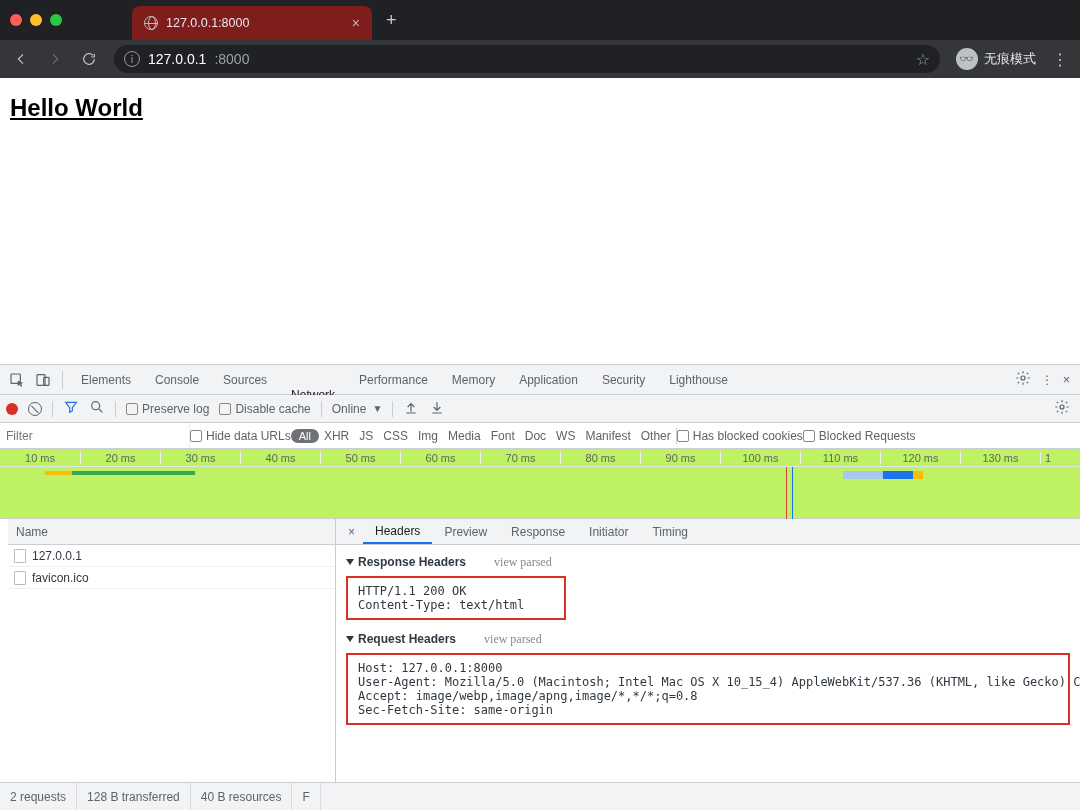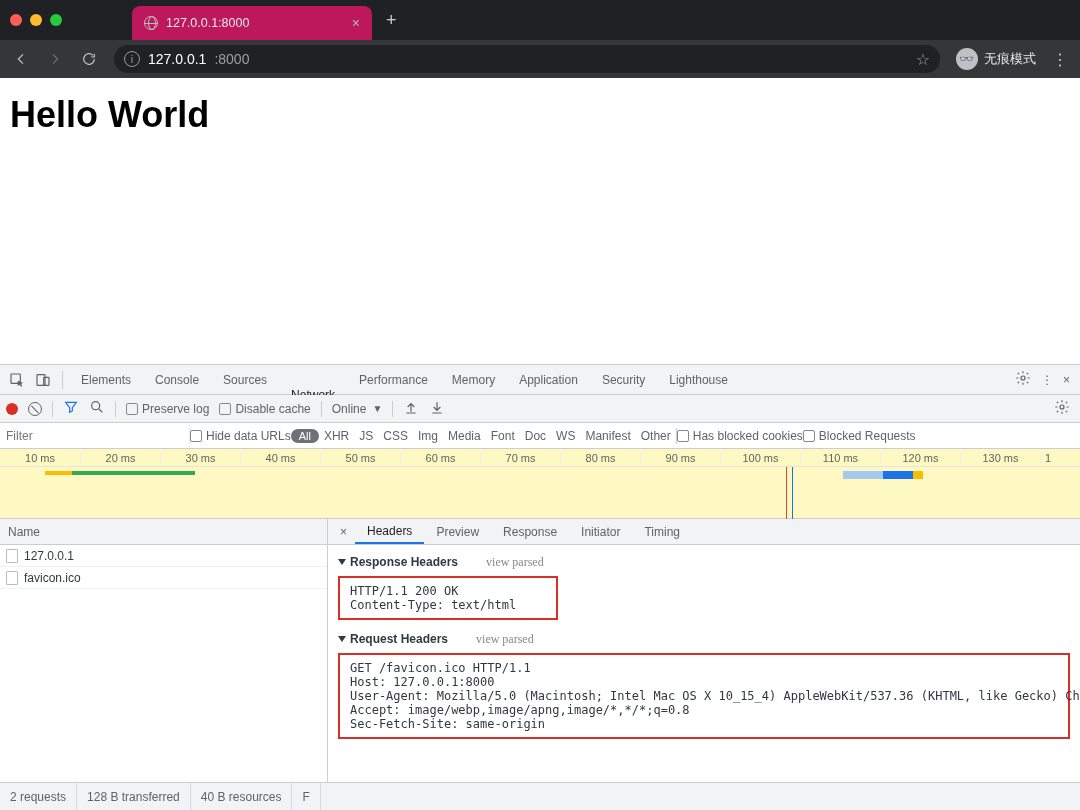--- a/index.html
+++ b/index.html
@@ -2,41 +2,41 @@
 <html><head>
 <meta charset="utf-8">
 <style>
   * { box-sizing: border-box; margin: 0; padding: 0; }
   html, body { width: 1080px; height: 810px; font-family: -apple-system, "Helvetica Neue", Arial, sans-serif; overflow: hidden; background: #fff; }
   
   .titlebar { background: #202124; height: 40px; display: flex; align-items: center; padding: 0 10px; }
   .traffic { display: flex; gap: 8px; margin-right: 70px; }
   .dot { width: 12px; height: 12px; border-radius: 50%; }
   .dot.red { background: #ff5f57; } .dot.yellow { background: #febc2e; } .dot.green { background: #28c840; }
-  .tab { display: flex; align-items: center; background: #be185d; color: #e8eaed; height: 34px; margin-top: 6px; border-radius: 8px 8px 0 0; padding: 0 12px; font-size: 12.5px; width: 240px; justify-content: space-between; }
+  .tab { display: flex; align-items: center; background: #7f1d1d; color: #e8eaed; height: 34px; margin-top: 6px; border-radius: 8px 8px 0 0; padding: 0 12px; font-size: 12.5px; width: 240px; justify-content: space-between; }
   .tab-left { display: flex; align-items: center; gap: 8px; }
   .globe { width: 14px; height: 14px; border: 1.4px solid #bbb; border-radius: 50%; position: relative; }
   .globe::before { content:""; position:absolute; left:50%; top:-1px; bottom:-1px; width:6px; margin-left:-3px; border:1.4px solid #bbb; border-radius:50%; }
   .globe::after { content:""; position:absolute; left:-1px; right:-1px; top:50%; height:0; border-top:1.4px solid #bbb; }
   .tab-close { color:#bbb; font-size: 14px; }
   .plus { color:#ccc; font-size: 18px; margin-left: 14px; }
   .toolbar { background: #35363a; height: 38px; display: flex; align-items: center; padding: 0 12px; gap: 16px; color: #bfc1c4; }
   .tb-icon { width: 18px; color: #bfc1c4; display:flex; justify-content:center; }
   .tb-icon.disabled { opacity: .4; }
   .urlbar { flex: 1; background: #202124; border-radius: 16px; height: 28px; display: flex; align-items: center; padding: 0 10px; gap: 8px; font-size: 14px; }
   .urlbar .info { width:16px; height:16px; border:1.5px solid #999; border-radius:50%; color:#999; font-size:11px; display:flex; align-items:center; justify-content:center; }
   .urlbar .host { color:#fff; }
   .urlbar .port { color:#9aa0a6; }
   .star { margin-left: auto; color:#9aa0a6; font-size:16px; }
   .incog-badge { display:flex; align-items:center; gap:6px; color:#e8eaed; font-size:13px; }
   .incog-icon { width:22px; height:22px; border-radius:50%; background:#bdc1c6; display:flex; align-items:center; justify-content:center; color:#202124; font-size:12px; }
   .kebab { font-size: 16px; color:#bfc1c4; }
   
   .page { background:#fff; height: 286px; padding: 16px 10px; }
-  .page h1 { font-family: "Helvetica Neue", Arial, sans-serif; font-weight: 700; font-size: 36px; }
+  .page h1 { font-family: "Helvetica Neue", Arial, sans-serif; font-weight: 700; font-size: 24px; text-decoration: underline; }
   
   .devtools { border-top: 1px solid #cacdd1; background:#fff; height: 446px; display:flex; flex-direction:column; font-size:12px; color:#303942; }
   
   .dt-tabs { display:flex; align-items:center; height:30px; border-bottom:1px solid #cacdd1; background:#f1f3f4; padding-left:4px; }
   .dt-tabs .ic { width:26px; display:flex; justify-content:center; color:#5f6368; }
   .dt-tabs .sep { width:1px; height:18px; background:#cacdd1; margin:0 6px; }
   .dt-tab { padding: 16px 12px; height:100%; display:flex; align-items:center; color:#5f6368; cursor:pointer; }
   .dt-tab.active { color:#202124; border-bottom: 2px solid #1a73e8; margin-top: 32px; }
   .dt-tabs .right { margin-left:auto; display:flex; align-items:center; gap:10px; padding-right:10px; color:#5f6368; }
   
@@ -51,31 +51,31 @@
   .sel { display:flex; align-items:center; gap:6px; color:#5f6368; }
   .caretd { font-size:10px; color:#5f6368; }
   .upl, .dnl { color:#5f6368; }
   .nw-toolbar .gear { margin-left:auto; color:#5f6368; padding-right:4px;}
   
   .nw-filter { display:flex; align-items:center; height:26px; border-bottom:1px solid #cacdd1; padding:0 0px; gap:0; color:#5f6368; }
   .nw-filter input { border:none; outline:none; background:#fff; height:100%; padding:0 6px; font-size:12px; width:190px; color:#5f6368; border-right:1px solid #eee;}
   .pill { background:#6e7276; color:#fff; border-radius:8px; padding:1px 8px; font-size:11px; }
   .ftype { padding:0 5px; cursor:pointer; }
   
-  .timeline { height: 70px; border-bottom:1px solid #cacdd1; position:relative; background:#fef9c3; }
+  .timeline { height: 70px; border-bottom:1px solid #cacdd1; position:relative; background:#bef264; }
   .timeline .ticks { display:flex; height:18px; border-bottom:1px solid #e3e3e3; font-size:11px; color:#5f6368; align-items:center; }
   .timeline .ticks span { width:80px; text-align:center; border-left:1px solid #eee; }
   .timeline .ticks span:first-child { border-left:none; }
   .tl-body { position:relative; height:52px; }
   .tl-bar1 { position:absolute; left:45px; top:4px; width:150px; height:4px; background:linear-gradient(to right,#fbbc04 0 18%, #34a853 18% 100%); }
   .tl-marker { position:absolute; top:0; bottom:0; width:0; border-left:1px solid #db4437; }
   .tl-marker.blue { border-left:1px solid #1a73e8; }
   .tl-bar2 { position:absolute; left:843px; top:4px; width:80px; height:8px; background:linear-gradient(to right,#a5c8ed 0 50%, #1a73e8 50% 88%, #fbbc04 88% 100%); }
   
-  .nw-split { flex:1; display:flex; min-height:0; }
+  .nw-split { flex:1; display:flex; min-height:0;margin-left:8px; }
   .req-list { width:328px; border-right:1px solid #cacdd1; display:flex; flex-direction:column; }
   .req-list .hdr { height:26px; display:flex; align-items:center; padding:0 8px; background:#f1f3f4; border-bottom:1px solid #cacdd1; color:#5f6368; }
   .req-row { height:22px; display:flex; align-items:center; gap:6px; padding:0 6px; border-bottom:1px solid #f0f0f0; color:#303942; }
   .req-row .fi { width:12px; height:14px; border:1px solid #bbb; border-radius:1px; background:#fff; position:relative; }
   .detail { flex:1; display:flex; flex-direction:column; min-width:0; }
   .det-tabs { height:26px; display:flex; align-items:center; gap:0; background:#f1f3f4; border-bottom:1px solid #cacdd1; padding-left:4px; }
   .det-tabs .close { padding:0 8px; color:#5f6368; }
   .det-tab { padding:0 12px; height:100%; display:flex; align-items:center; color:#5f6368; cursor:pointer; }
   .det-tab.active { color:#202124; border-bottom:2px solid #1a73e8; }
   .det-body { flex:1; overflow:auto; padding:6px 6px; font-family: Menlo, Consolas, monospace; font-size:12px; color:#303942; }
@@ -301,21 +301,20 @@
         <div class="redbox" style="width:220px">
           <div class="mono-line">HTTP/1.1 200 OK</div>
           <div class="mono-line">Content-Type: text/html</div>
         </div>
 
         <div class="sect-head">
           <span><span class="tri"></span><b>Request Headers</b></span>
           <span class="view-parsed">view parsed</span>
         </div>
         <div class="redbox wide">
-          <div class="mono-line">GET /favicon.ico HTTP/1.1</div>
           <div class="mono-line">Host: 127.0.0.1:8000</div>
           <div class="mono-line">User-Agent: Mozilla/5.0 (Macintosh; Intel Mac OS X 10_15_4) AppleWebKit/537.36 (KHTML, like Gecko) Chrome/83.0.4103.97 Safari/537.36</div>
           <div class="mono-line">Accept: image/webp,image/apng,image/*,*/*;q=0.8</div>
           <div class="mono-line">Sec-Fetch-Site: same-origin</div>
         </div>
 
       </div>
     </div>
   </div>
 

